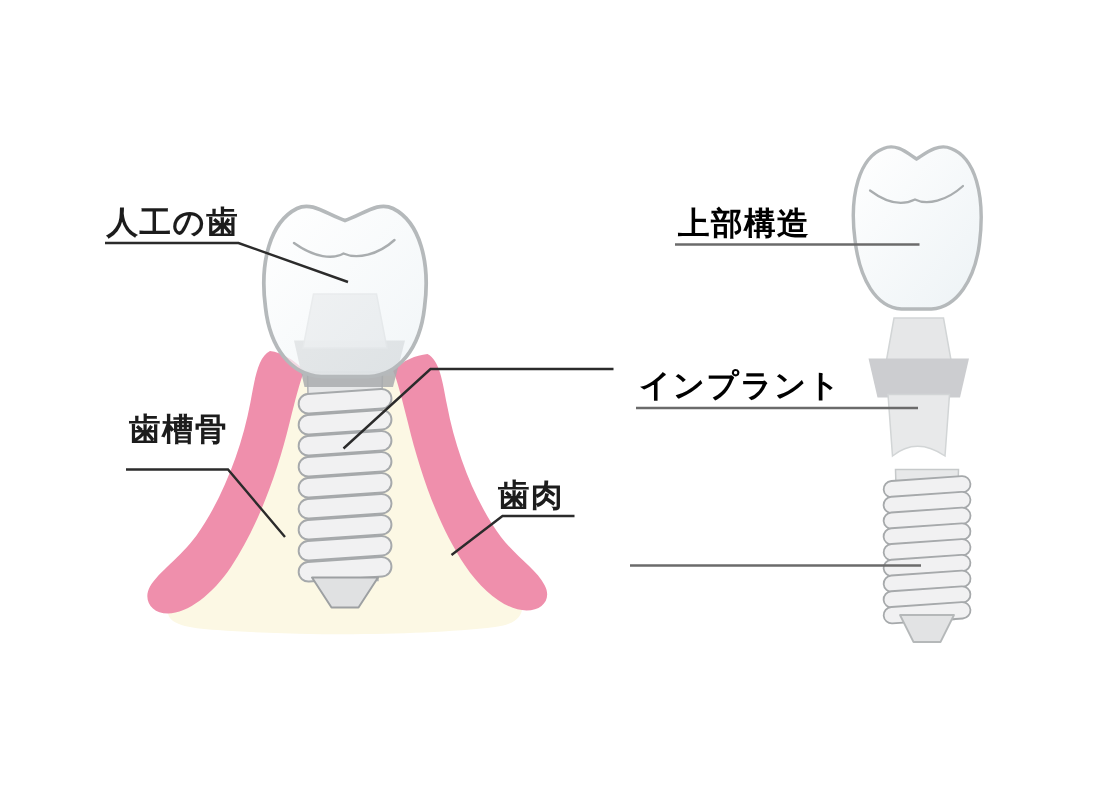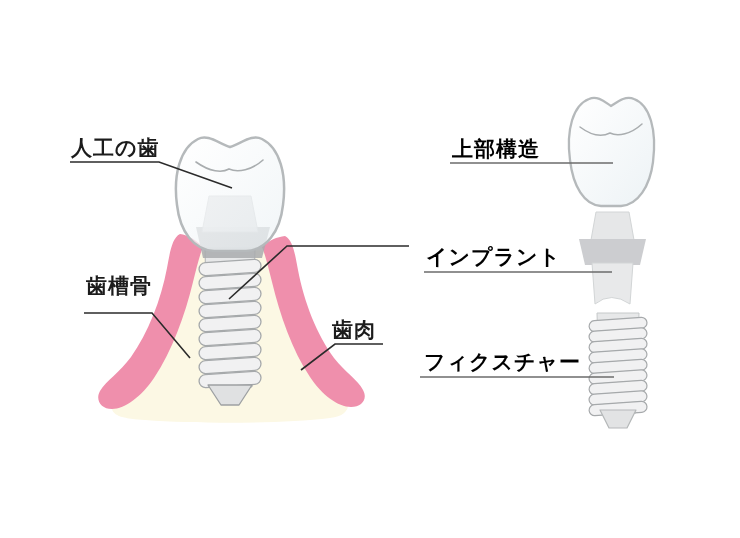--- a/index.html
+++ b/index.html
@@ -156,15 +156,14 @@
 
 
   <div class="diagram-label label-black" style="left:86px; top:276px;">歯槽骨</div>
 
   <div class="diagram-label label-black" style="left:332px; top:320px;">歯肉</div>
 
   <div class="diagram-label label-blue" style="left:452px; top:139px;">上部構造</div>
 
   <div class="diagram-label label-blue" style="left:426px; top:247px;">インプラント</div>
 
-  <div class="diagram-label label-blue" style="left:424px; top:352px;">フィクスチャー</div>
 
 </div>
 
 </body></html>

